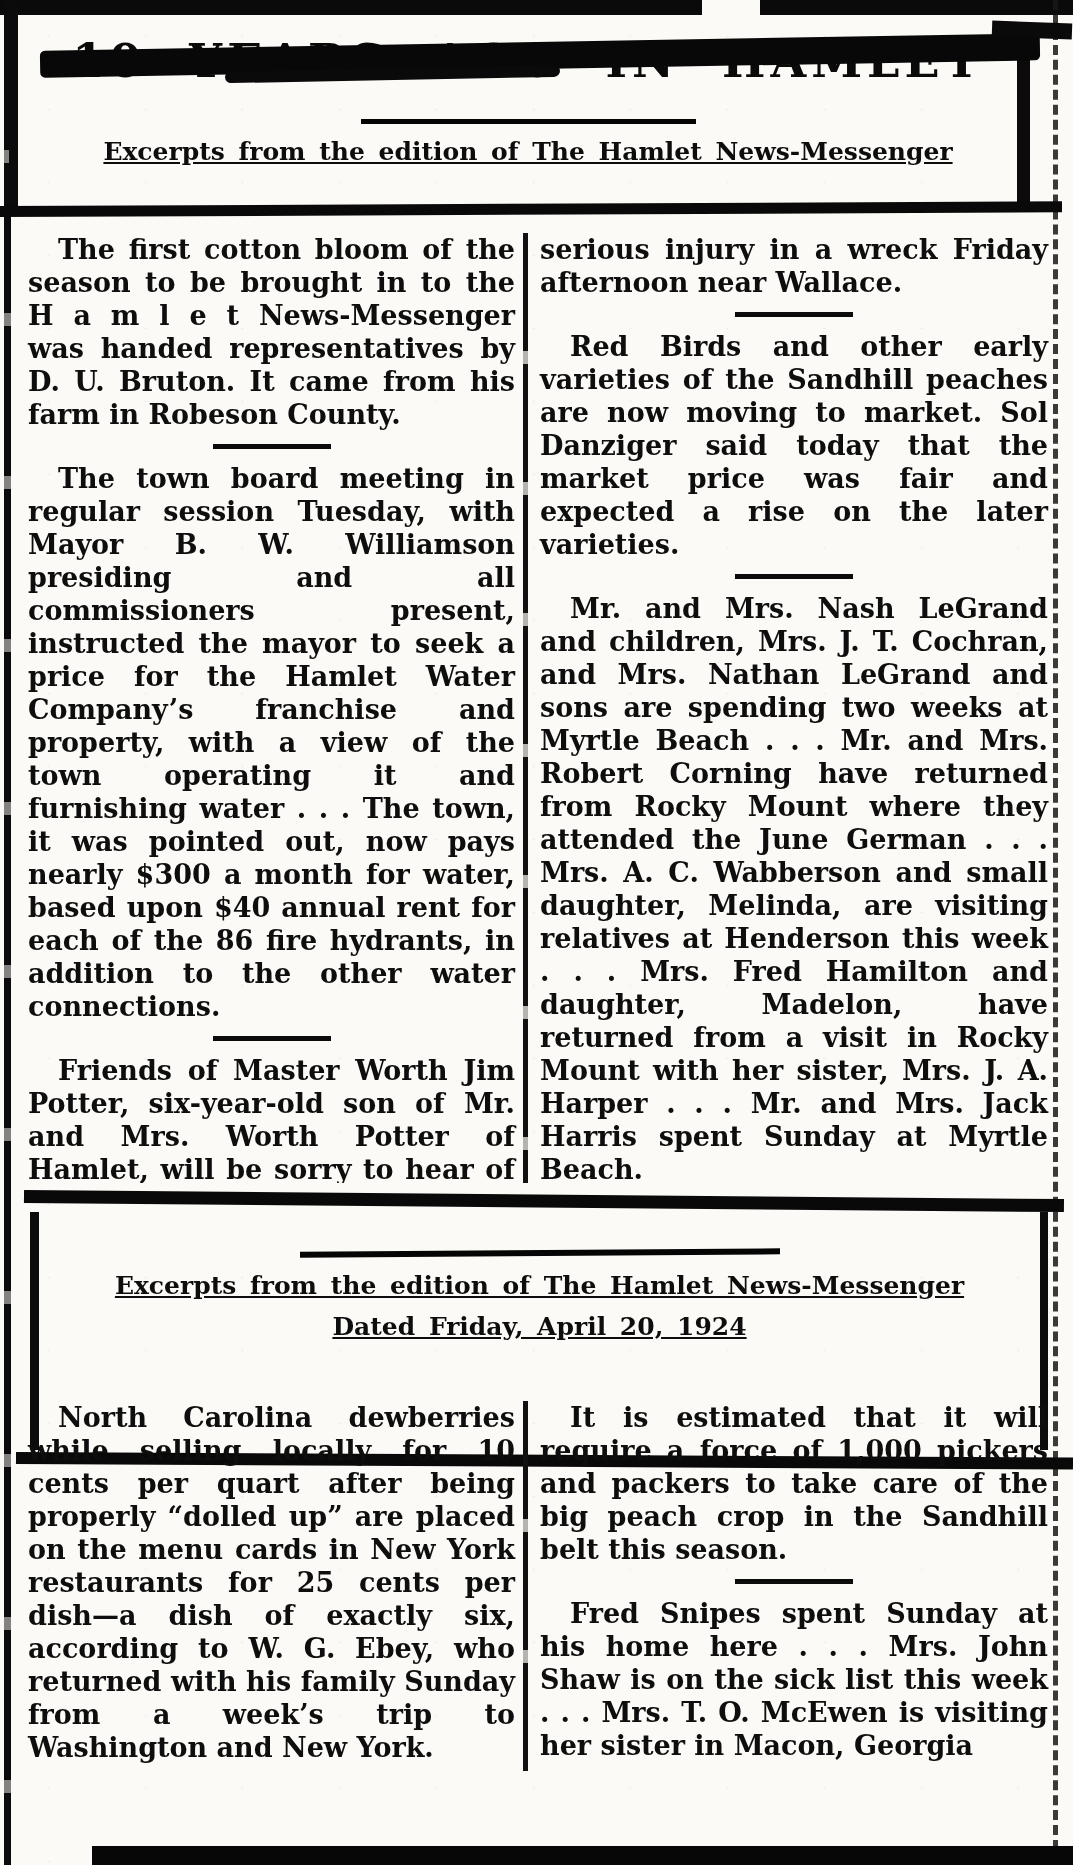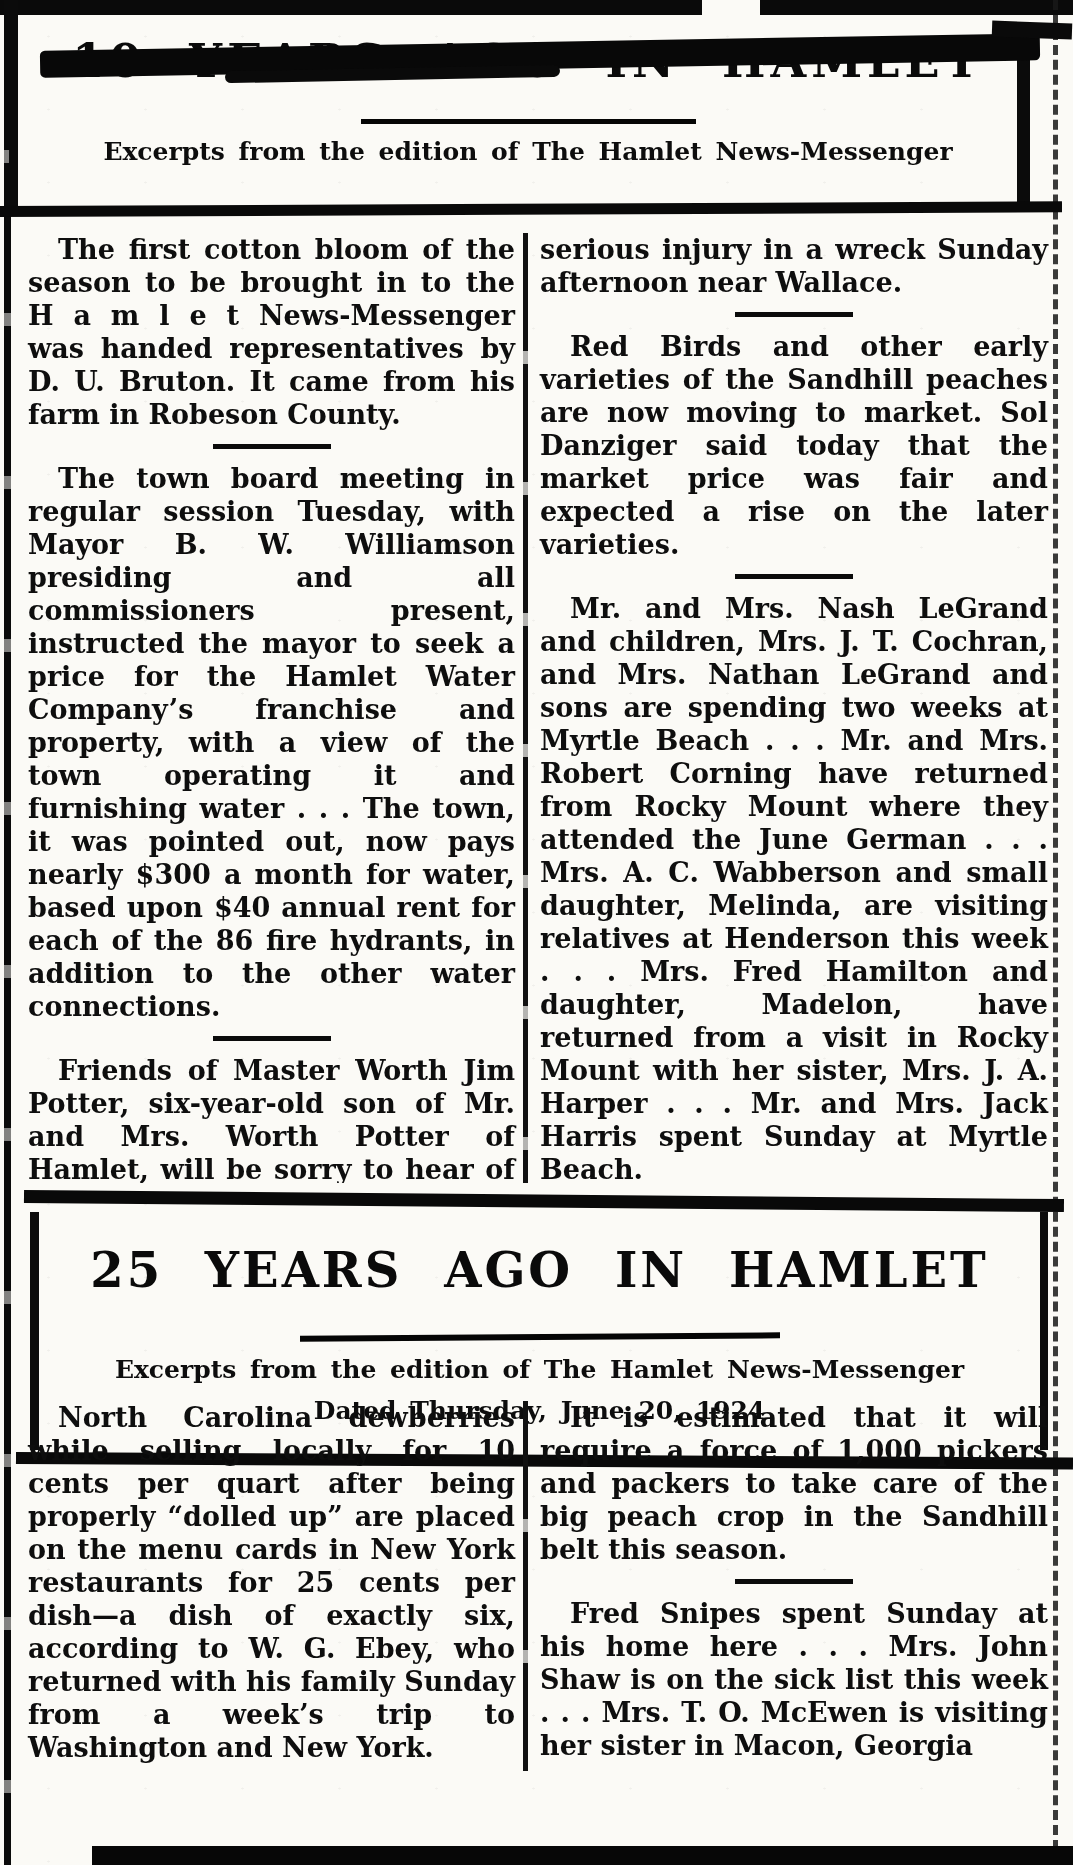--- a/index.html
+++ b/index.html
@@ -34,21 +34,21 @@
   .hbox{position:absolute;text-align:center;}
   .box1{left:12px;top:18px;width:1032px;height:192px;}
   .box1-right-border{position:absolute;right:14px;top:28px;width:13px;height:162px;background:#0b0b0b;}
   .box2{left:30px;top:1212px;width:1018px;height:238px;border-left:9px solid #0c0c0c;border-right:8px solid #0c0c0c;box-sizing:border-box;}
   .headline{margin:0;font-weight:700;color:#0a0a0a;}
   .headline-1939{margin-top:18px;font-size:46px;line-height:50px;letter-spacing:5px;word-spacing:22px;}
   .headline-1924{margin-top:32px;font-size:48px;line-height:52px;letter-spacing:3px;word-spacing:22px;}
   .title-rule{background:#050505;margin:0 auto;}
   .title-rule1{width:335px;height:5px;margin-top:33px;}
   .title-rule2{width:480px;height:6px;margin-top:38px;transform:rotate(-.4deg);}
-  .sub{margin:4px;font-weight:700;font-size:25px;line-height:30px;word-spacing:5px;}
+  .sub{margin:4px;font-weight:700;font-size:25px;line-height:30px;word-spacing:5px;text-decoration:underline;}
   .sub1-1939{margin-top:13px;}
   .sub2-1939{margin-top:8px;}
   .sub1-1924{margin-top:15px;}
   .sub2-1924{margin-top:11px;}
 
   
   .cols{position:absolute;left:14px;width:1036px;display:flex;align-items:stretch;overflow:hidden;}
   .cols1{top:233px;height:950px;}
   .cols2{top:1401px;height:370px;}
   .col{box-sizing:border-box;}
@@ -84,34 +84,33 @@
   <section class="cols cols1">
     <div class="col col-l">
       <p class="para indent">The first cotton bloom of the season to be brought in to the H a m l e t  News-Messenger was handed representatives by D. U. Bruton. It came from his farm in Robeson County.</p>
       <div class="sep"></div>
       <p class="para indent">The town board meeting in regular session Tuesday, with Mayor B. W. Williamson presiding and all commissioners present, instructed the mayor to seek a price for the Hamlet Water Company’s franchise and property, with a view of the town operating it and furnishing water . . . The town, it was pointed out, now pays nearly $300 a month for water, based upon $40 annual rent for each of the 86 fire hydrants, in addition to the other water connections.</p>
       <div class="sep"></div>
       <p class="para indent">Friends of Master Worth Jim Potter, six-year-old son of Mr. and Mrs. Worth Potter of Hamlet, will be sorry to hear of his</p>
     </div>
     <div class="colrule"></div>
     <div class="col col-r">
-      <p class="para">serious injury in a wreck Sunday afternoon near Wallace.</p>
+      <p class="para">serious injury in a wreck Friday afternoon near Wallace.</p>
       <div class="sep"></div>
       <p class="para indent">Red Birds and other early varieties of the Sandhill peaches are now moving to market. Sol Danziger said today that the market price was fair and expected a rise on the later varieties.</p>
       <div class="sep"></div>
       <p class="para indent">Mr. and Mrs. Nash LeGrand and children, Mrs. J. T. Cochran, and Mrs. Nathan LeGrand and sons are spending two weeks at Myrtle Beach . . . Mr. and Mrs. Robert Corning have returned from Rocky Mount where they attended the June German . . . Mrs. A. C. Wabberson and small daughter, Melinda, are visiting relatives at Henderson this week . . . Mrs. Fred Hamilton and daughter, Madelon, have returned from a visit in Rocky Mount with her sister, Mrs. J. A. Harper . . . Mr. and Mrs. Jack Harris spent Sunday at Myrtle Beach.</p>
     </div>
   </section>
 
   <div class="heavy-rule hr2"></div>
   <section class="hbox box2">
-    <h1 class="headline headline-1924">25 YEARS AGO IN HAMLET</h1>
     <div class="title-rule title-rule2"></div>
     <p class="sub sub1-1924">Excerpts from the edition of The Hamlet News-Messenger</p>
-    <p class="sub sub2-1924">Dated Thursday, June 20, 1924</p>
+    <p class="sub sub2-1924">Dated Friday, April 20, 1924</p>
   </section>
   <div class="heavy-rule hr3"></div>
 
   <section class="cols cols2">
     <div class="col col-l">
       <p class="para indent">North Carolina dewberries while selling locally for 10 cents per quart after being properly “dolled up” are placed on the menu cards in New York restaurants for 25 cents per dish—a dish of exactly six, according to W. G. Ebey, who returned with his family Sunday from a week’s trip to Washington and New York.</p>
     </div>
     <div class="colrule"></div>
     <div class="col col-r">
       <p class="para indent">It is estimated that it will require a force of 1,000 pickers and packers to take care of the big peach crop in the Sandhill belt this season.</p>

